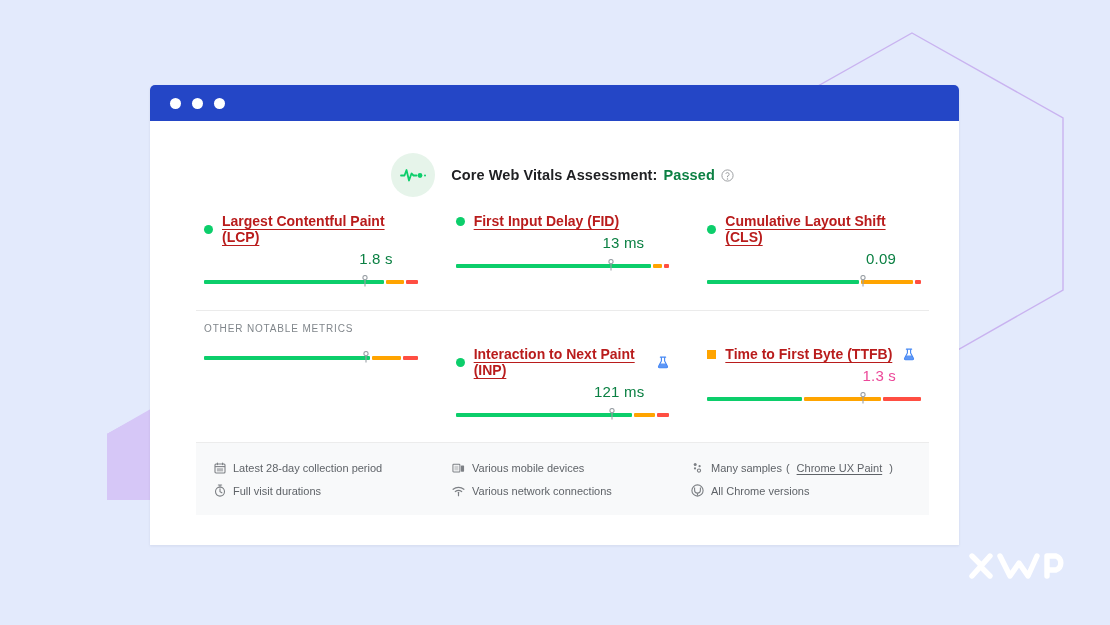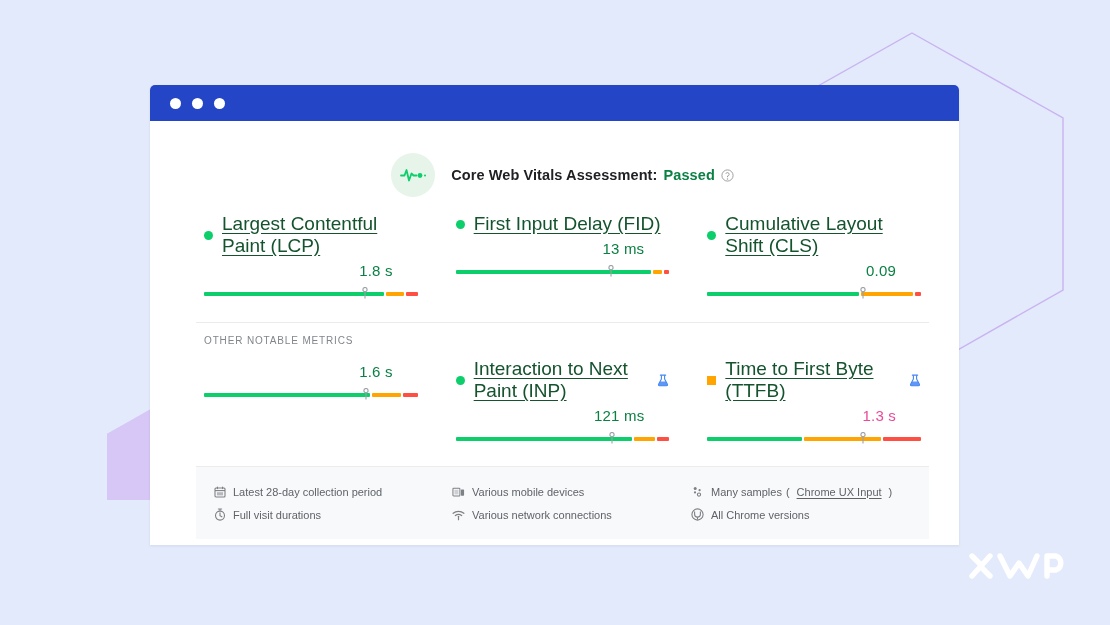--- a/index.html
+++ b/index.html
@@ -68,24 +68,25 @@
     display: flex; align-items: center; gap: 9px;
     margin-bottom: 2px;
   }
   .sq {
     width: 9px; height: 9px; flex: 0 0 9px;
     background: #0cce6b;
   }
   .sq.round { border-radius: 50%; }
   .sq.orange { background: #ffa400; }
   .metric-name {
-    font-size: 19px; color: #14532d;
+    font-size: 14px; color: #b91c1c;
     text-decoration: underline;
     text-underline-offset: 2.5px;
     cursor: pointer;
+    font-weight: bold;
   }
   .flask { display: inline-flex; margin-left: 2px; }
 
   .metric-value {
     text-align: right; font-size: 15px;
     color: #0b8043; letter-spacing: .2px;
     padding-right: 25px; margin-top: 5px;
     height: 20px;
   }
   .metric-value.orange { color: #ec4899; }
@@ -243,21 +244,20 @@
               </svg></div>
           </div>
         </div>
       </div>
 
     <div class="section-divider"></div>
     <div class="section-title">OTHER NOTABLE METRICS</div>
 
     <div class="metric-grid" id="other-grid" style="padding-top:12px">
         <div class="metric">
-          <div class="metric-value">1.6 s</div>
           <div class="bar-wrap">
             <div class="bar">
               <div class="seg g" style="flex: 79 1 0%;"></div>
               <div class="seg o" style="flex: 14 1 0%;"></div>
               <div class="seg r" style="flex: 7 1 0%;"></div>
             </div>
             <div class="marker" style="left: 76%;"><svg width="8" height="12" viewBox="0 0 8 12">
                 <circle cx="4" cy="2.6" r="2.1" fill="none" stroke="#9aa0a6" stroke-width="1.1"></circle>
                 <path d="M4 4.8 L4 11.4" stroke="#9aa0a6" stroke-width="1.1"></path>
               </svg></div>
@@ -367,21 +367,21 @@
             <span class="meta-icon">
               <svg width="13" height="12" viewBox="0 0 13 12">
                 <circle cx="4.2" cy="2.4" r="1.5" fill="#5f6368"></circle>
                 <circle cx="8.6" cy="4.2" r="1.1" fill="#5f6368"></circle>
                 <circle cx="4" cy="6.4" r="1.1" fill="#5f6368"></circle>
                 <circle cx="8" cy="8.6" r="1.6" fill="none" stroke="#5f6368" stroke-width="1.1"></circle>
               </svg>
             </span>
             <span>Many samples</span>
             <span style="margin-left: -3px;"> (</span>
-            <span class="meta-link">Chrome UX Input</span>
+            <span class="meta-link">Chrome UX Paint</span>
             <span>)</span>
           </div>
           <div class="meta-item">
             <span class="meta-icon">
               <svg width="13" height="13" viewBox="0 0 13 13">
                 <circle cx="6.5" cy="6.5" r="5.6" fill="none" stroke="#5f6368" stroke-width="1.1"></circle>
                 <path d="M3.6 3.6 L3.6 6.2 A2.9 2.9 0 0 0 9.4 6.2 L9.4 3.6" fill="none" stroke="#5f6368" stroke-width="1.1"></path>
                 <path d="M6.5 9.2 L6.5 11.6" stroke="#5f6368" stroke-width="1.1"></path>
               </svg>
             </span>

